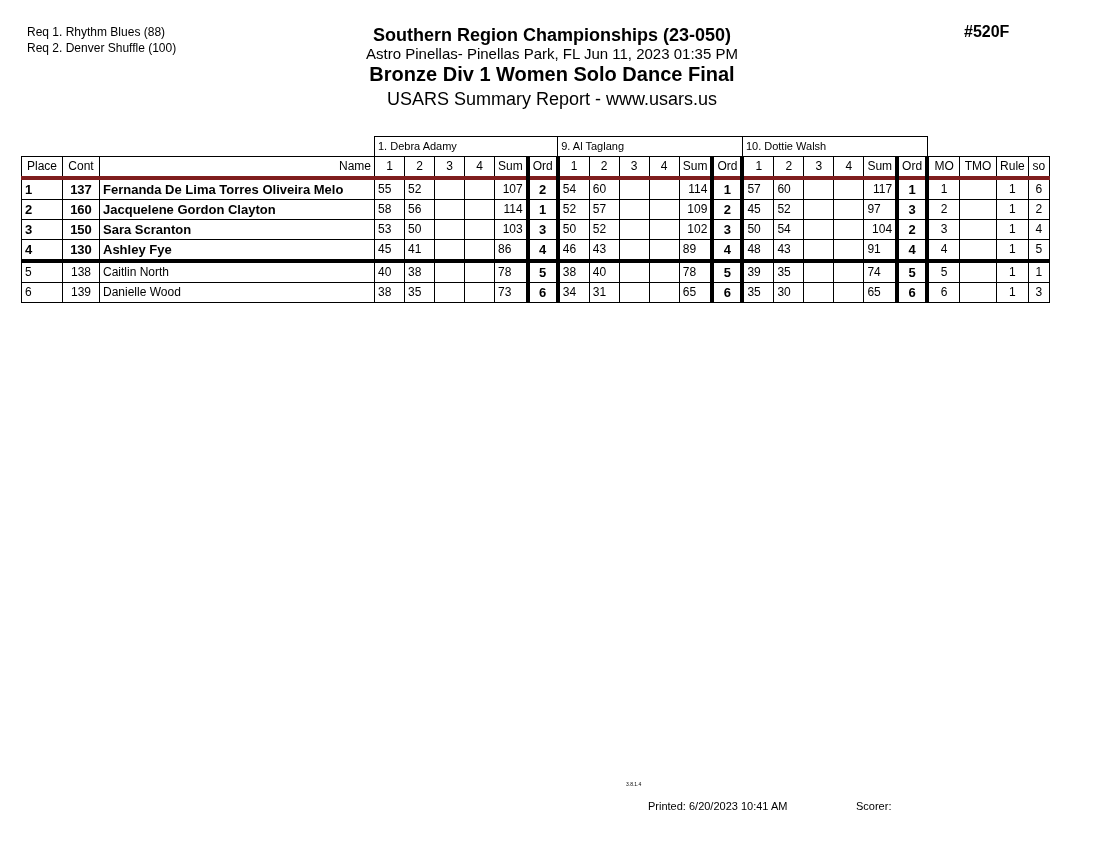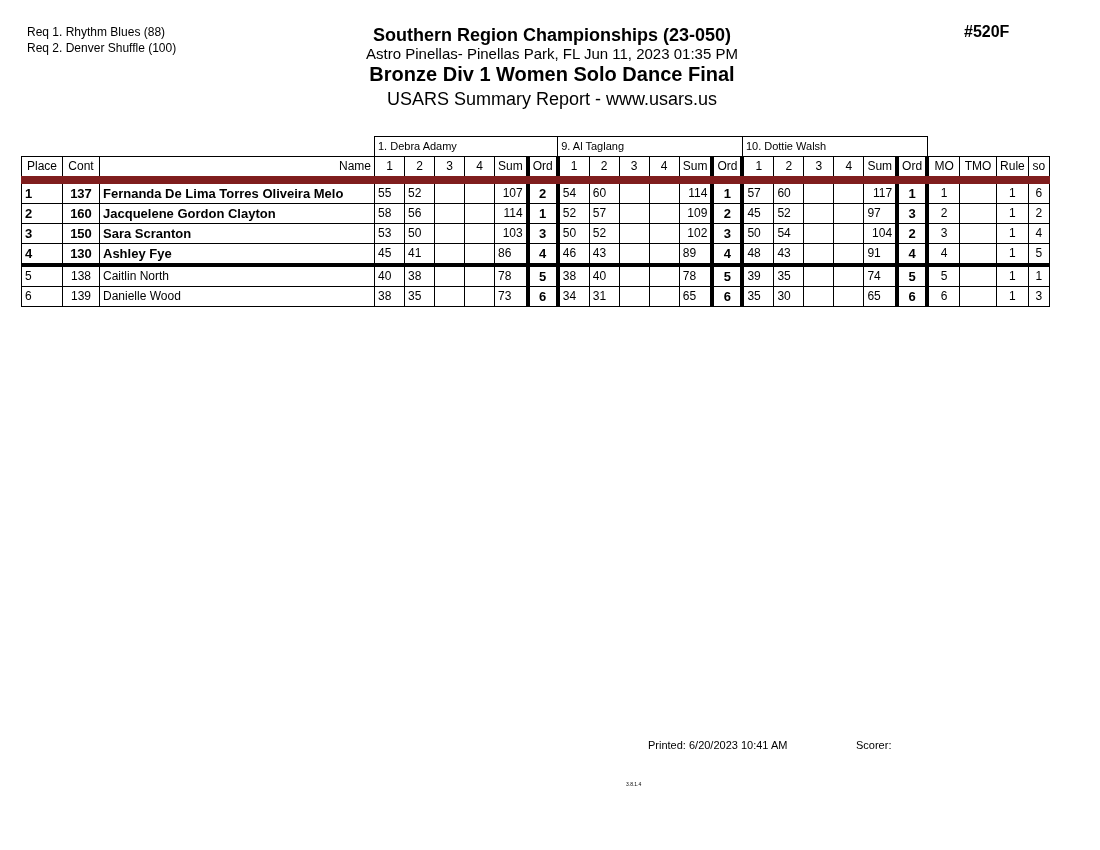--- a/index.html
+++ b/index.html
@@ -13,40 +13,40 @@
   .event { top: 63px; font-size: 20px; font-weight: bold; left: 2px; }
   .report { top: 89px; font-size: 18px; left: 2px; }
   .evnum { position: absolute; left: 964px; top: 23px; font-size: 16px; font-weight: bold; }
 
   table.res { position: absolute; left: 21px; top: 136px; border-collapse: collapse; font-size: 12px; }
   table.res td { border: 1px solid #000; height: 19px; padding: 0 3px; white-space: nowrap; }
   table.res td.blank { border: none; }
   .judge { text-align: left; height: 18px !important; font-size: 11px; }
   .colh td { text-align: center; }
   .colh td.name-h { text-align: right; }
-  .colh { border-bottom: 8px solid #7f1d1d; }
+  .colh { border-bottom: 4px solid #7f1d1d; }
   tr.colh td { border-bottom: 2px solid #000; }
   .b { font-weight: bold; font-size: 13px; }
   .num { text-align: left; }
   .sum { text-align: right; }
   .ord { text-align: center; font-weight: bold; font-size: 13px; border-right: 4px solid #000 !important; border-left: 4px solid #000 !important; }
   .ctr { text-align: center; }
   tr.cut td { border-bottom: 4px solid #000; }
   .w-place { width: 34px; }
   .w-cont { width: 30px; }
   .w-name { width: 268px; }
   .w-s { width: 23px; }
   .w-sum { width: 24px; }
   .w-ord { width: 20px; }
   .w-mo { width: 24px; }
   .w-tmo { width: 30px; }
   .w-rule { width: 24px; margin-left: 20px; }
   .w-so { width: 14px; }
 
-  .footer { position: absolute; top: 739px; font-size: 11px; }
+  .footer { position: absolute; top: 800px; font-size: 11px; }
   .code { left: 626px; top: 781px; font-size: 5px; }
   .printed { left: 648px; }
   .scorer { left: 856px; }
 </style>
 </head>
 <body>
 
 <div class="req req1">Req  1.  Rhythm Blues (88)</div>
 <div class="req req2">Req  2.  Denver Shuffle (100)</div>
 

